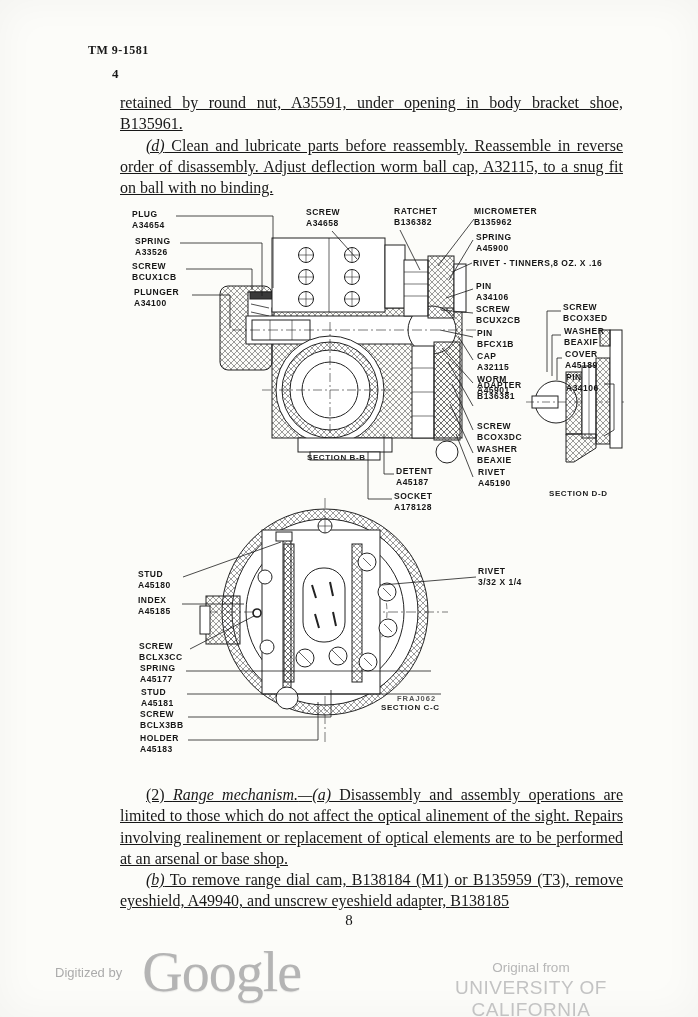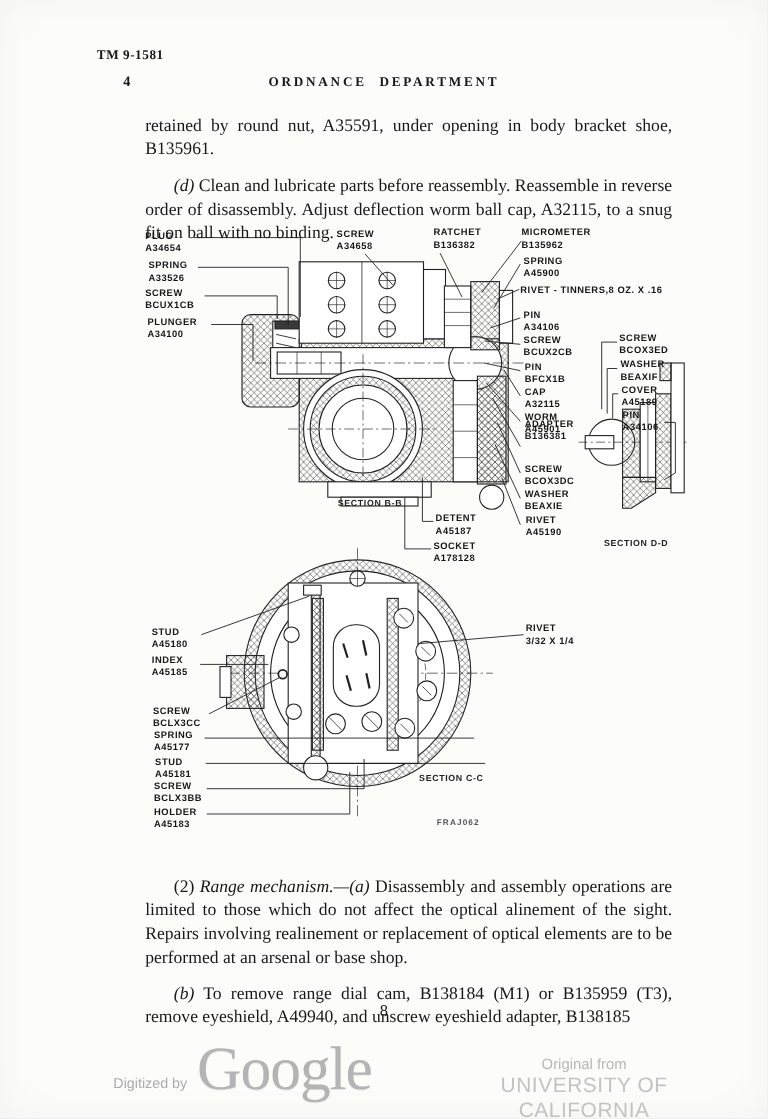--- a/index.html
+++ b/index.html
@@ -7,51 +7,50 @@
         font-family:"Liberation Serif",serif;color:#181818;overflow:hidden;
         box-shadow:inset 0 0 40px rgba(0,0,0,0.04);}
   .hdr-tm{position:absolute;left:88px;top:43px;font-size:12px;font-weight:bold;letter-spacing:.5px;}
   .hdr-folio{position:absolute;left:112px;top:66px;font-size:13px;font-weight:bold;}
   .hdr-dept{position:absolute;left:0;top:67px;width:698px;text-align:center;
             font-size:12px;font-weight:bold;letter-spacing:2.5px;word-spacing:6px;}
   .textblock{position:absolute;left:120px;width:503px;text-align:justify;
              font-size:16px;line-height:21.3px;}
   #body-top{top:92px;}
   #body-bottom{top:784px;}
-  .textblock p{margin:12px;}
+  .textblock p{margin:0;text-decoration:underline;}
   .textblock p.ind{text-indent:26px;}
   .it{font-style:italic;}
   .callout{position:absolute;font-family:"Liberation Sans",sans-serif;font-weight:bold;
            font-size:8.5px;line-height:11px;letter-spacing:.5px;color:#161616;white-space:nowrap;}
   .callout span{display:block;}
   .secl{position:absolute;font-family:"Liberation Sans",sans-serif;font-weight:bold;
         font-size:8px;letter-spacing:.6px;color:#222;white-space:nowrap;}
-  .drawno{position:absolute;left:397px;top:743px;font-family:"Liberation Sans",sans-serif;
+  .drawno{position:absolute;left:397px;top:694px;font-family:"Liberation Sans",sans-serif;
           font-weight:bold;font-size:7.5px;letter-spacing:1px;color:#555;}
   .caption{position:absolute;left:120px;top:756px;width:503px;text-align:center;font-size:12.5px;}
   .caption .sc{font-variant:small-caps;}
   .pageno{position:absolute;left:0;top:912px;width:698px;text-align:center;font-size:15px;}
-  .foot-left{position:absolute;left:55px;top:952px;display:flex;align-items:flex-end;gap:9px;margin-left:48px;}
+  .foot-left{position:absolute;left:55px;top:952px;display:flex;align-items:center;gap:20px;}
   .foot-left .dig{font-family:"Liberation Sans",sans-serif;font-size:13px;color:#ababab;}
   .foot-left .goog{font-family:"Liberation Serif",serif;font-size:56px;color:#b4b4b4;
                    letter-spacing:-1px;line-height:40px;text-shadow:0 1px 1px #e5e5e3;}
   .foot-right{position:absolute;left:400px;top:960px;width:262px;text-align:center;
               font-family:"Liberation Sans",sans-serif;}
   .foot-right .of{font-size:13.5px;color:#b6b6b6;margin-bottom:2px;}
   .foot-right .uni{font-size:19px;letter-spacing:.5px;color:#c3c3c3;}
   svg.fig{position:absolute;left:0;top:0;pointer-events:none;}
 </style>
 </head>
 <body>
 
 <div class="page">
 
   <div class="hdr-tm">TM 9-1581</div>
   <div class="hdr-folio">4</div>
-  <div class="hdr-dept">ORDNANCE DEPARTMENT</div>
 
   <div class="textblock" id="body-top">
     <p>retained by round nut, A35591, under opening in body bracket shoe, B135961.</p>
     <p class="ind"><span class="it">(d)</span><span> Clean and lubricate parts before reassembly.  Reassemble in reverse order of disassembly.  Adjust deflection worm ball cap, A32115, to a snug fit on ball with no binding.</span></p>
   </div>
 
   <svg class="fig" width="698" height="1017" viewBox="0 0 698 1017">
     <defs>
       <pattern id="xh" width="6" height="6" patternUnits="userSpaceOnUse">
         <path d="M0,6 L6,0 M0,0 L6,6" stroke="#4a4a4a" stroke-width="0.55"></path>

